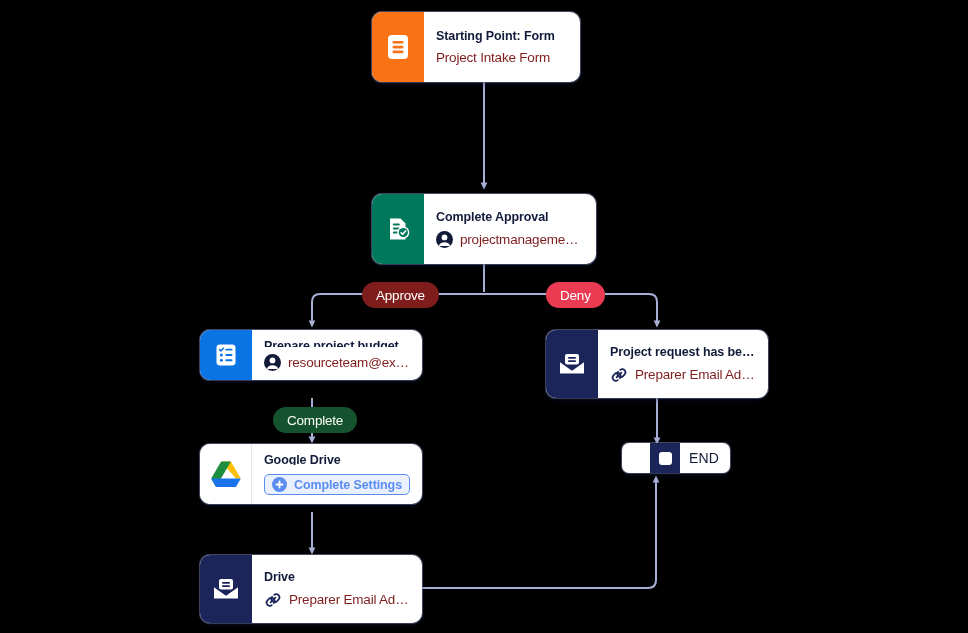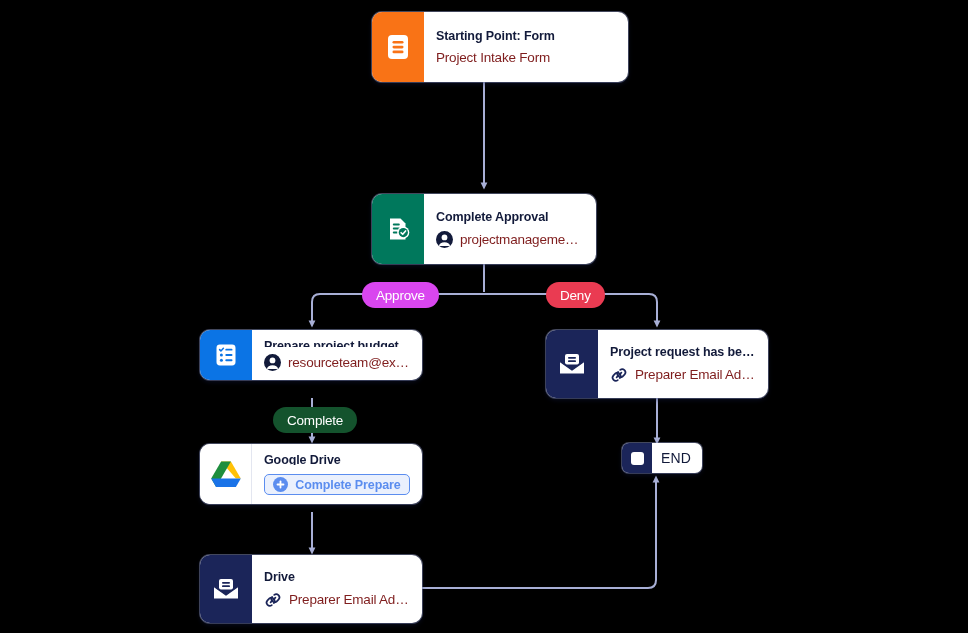--- a/index.html
+++ b/index.html
@@ -88,34 +88,35 @@
     padding: 0 14px;
     border-radius: 13px;
     display: flex;
     align-items: center;
     justify-content: center;
     font-size: 13.5px;
     color: #ffffff;
     letter-spacing: -0.2px;
     white-space: nowrap;
   }
-  .pill-approve  { background: #d946ef; }
+  .pill-approve  { background: #7f1d1d; }
   .pill-deny     { background: #ea3b52; }
   .pill-complete { background: #14532d; }
 
   
   .end-node {
     position: absolute;
     display: flex;
     align-items: stretch;
     height: 30px;
     background: #ffffff;
     border-radius: 7px;
     box-shadow: 0 2px 5px rgba(20,28,70,0.45), 0 0 0 1px rgba(160,168,210,0.45);
     overflow: hidden;
+    padding-left: 28px;
   }
   .end-icon {
     width: 30px; min-width: 30px;
     background: #1b2559;
     display: flex; align-items: center; justify-content: center;
   }
   .end-stop {
     width: 13px; height: 13px;
     background: #ffffff;
     border-radius: 3px;
@@ -172,21 +173,21 @@
 
     <path d="M312,398 L312,440" stroke="#a8afd6" stroke-width="2" fill="none" marker-end="url(#arrow)"></path>
 
     <path d="M312,512 L312,551" stroke="#a8afd6" stroke-width="2" fill="none" marker-end="url(#arrow)"></path>
 
     <path d="M657,398 L657,441" stroke="#a8afd6" stroke-width="2" fill="none" marker-end="url(#arrow)"></path>
 
     <path d="M421,588 L648,588 Q656,588 656,580 L656,479" stroke="#a8afd6" stroke-width="2" fill="none" marker-end="url(#arrow)"></path>
   </svg>
 
-  <div class="node" style="left:372px; top:12px; width:256px; height:70px;">
+  <div class="node" style="left:372px; top:12px; width:208px; height:70px;">
     <div class="node-icon accent-orange">
       <svg class="ico" width="24" height="26" viewBox="0 0 24 26">
         <rect x="2" y="1" width="20" height="24" rx="4" fill="#ffffff"></rect>
         <rect x="6.5" y="7" width="11" height="2.6" rx="1.3" fill="#f97316"></rect>
         <rect x="6.5" y="11.8" width="11" height="2.6" rx="1.3" fill="#f97316"></rect>
         <rect x="6.5" y="16.6" width="11" height="2.6" rx="1.3" fill="#f97316"></rect>
       </svg>
     </div>
     <div class="node-body">
       <div class="node-title">Starting Point: Form</div>
@@ -281,21 +282,21 @@
       </svg>
     </div>
     <div class="node-body">
       <div class="node-title gdrive-title">Google Drive</div>
       <div class="settings-btn">
         <svg class="ico" width="15" height="15" viewBox="0 0 15 15">
           <circle cx="7.5" cy="7.5" r="7.5" fill="#5b8def"></circle>
           <rect x="3.6" y="6.6" width="7.8" height="1.8" rx="0.9" fill="#ffffff"></rect>
           <rect x="6.6" y="3.6" width="1.8" height="7.8" rx="0.9" fill="#ffffff"></rect>
         </svg>
-        <span>Complete Prepare</span>
+        <span>Complete Settings</span>
       </div>
     </div>
   </div>
 
   <div class="node" style="left:200px; top:555px; width:222px; height:68px;">
     <div class="node-icon accent-navy">
       <svg class="ico" width="28" height="24" viewBox="0 0 28 24">
         <rect x="7" y="2" width="14" height="10.5" rx="2" fill="#ffffff"></rect>
         <rect x="10" y="5" width="8" height="1.7" rx="0.85" fill="#1b2559"></rect>
         <rect x="10" y="8.3" width="8" height="1.7" rx="0.85" fill="#1b2559"></rect>

